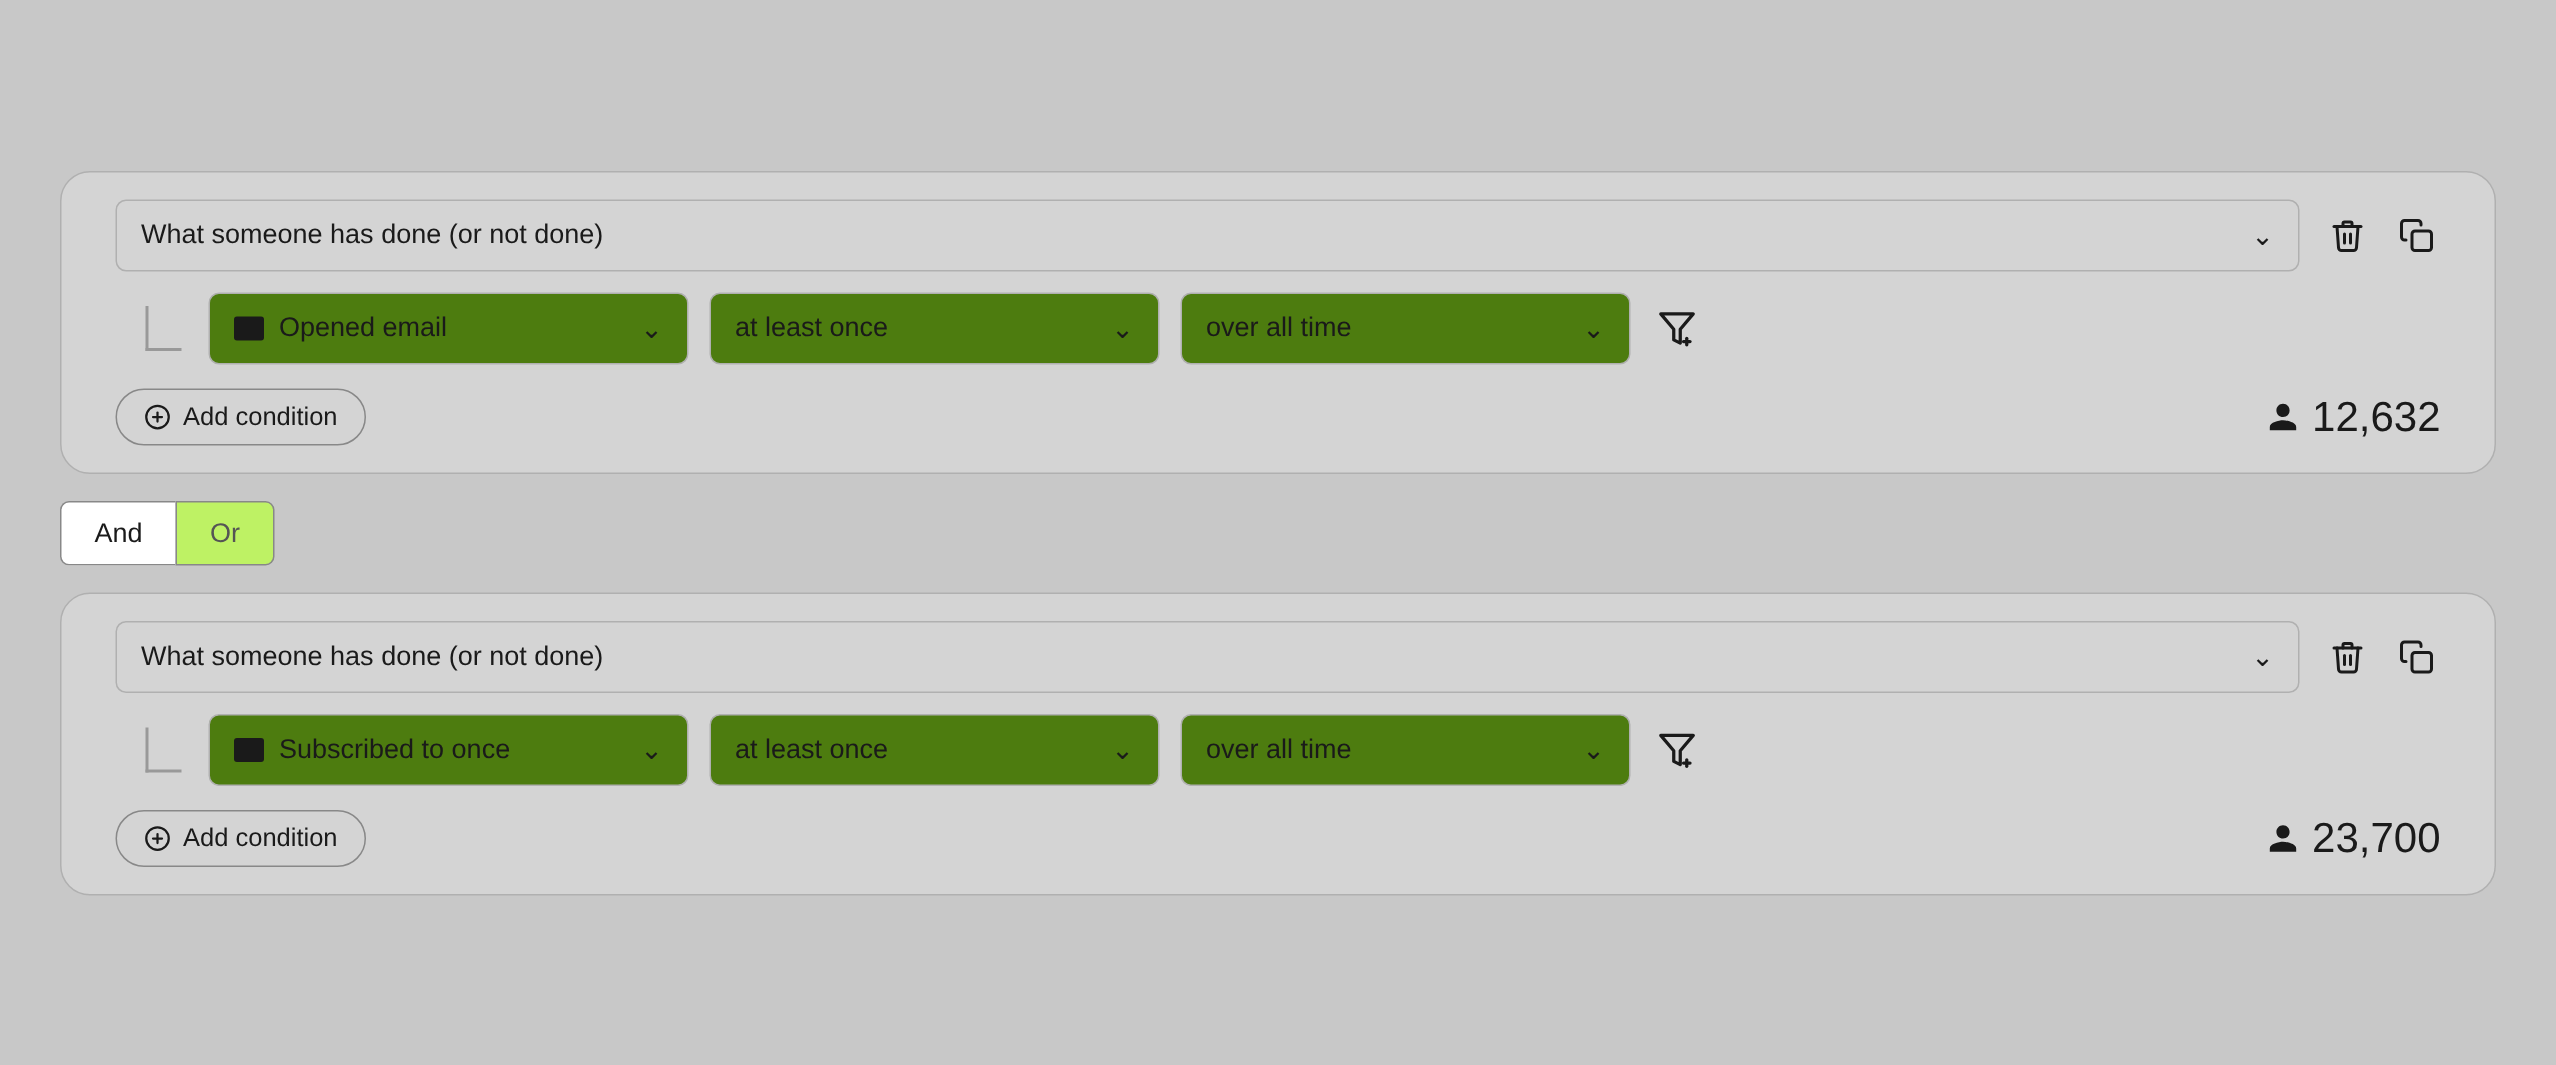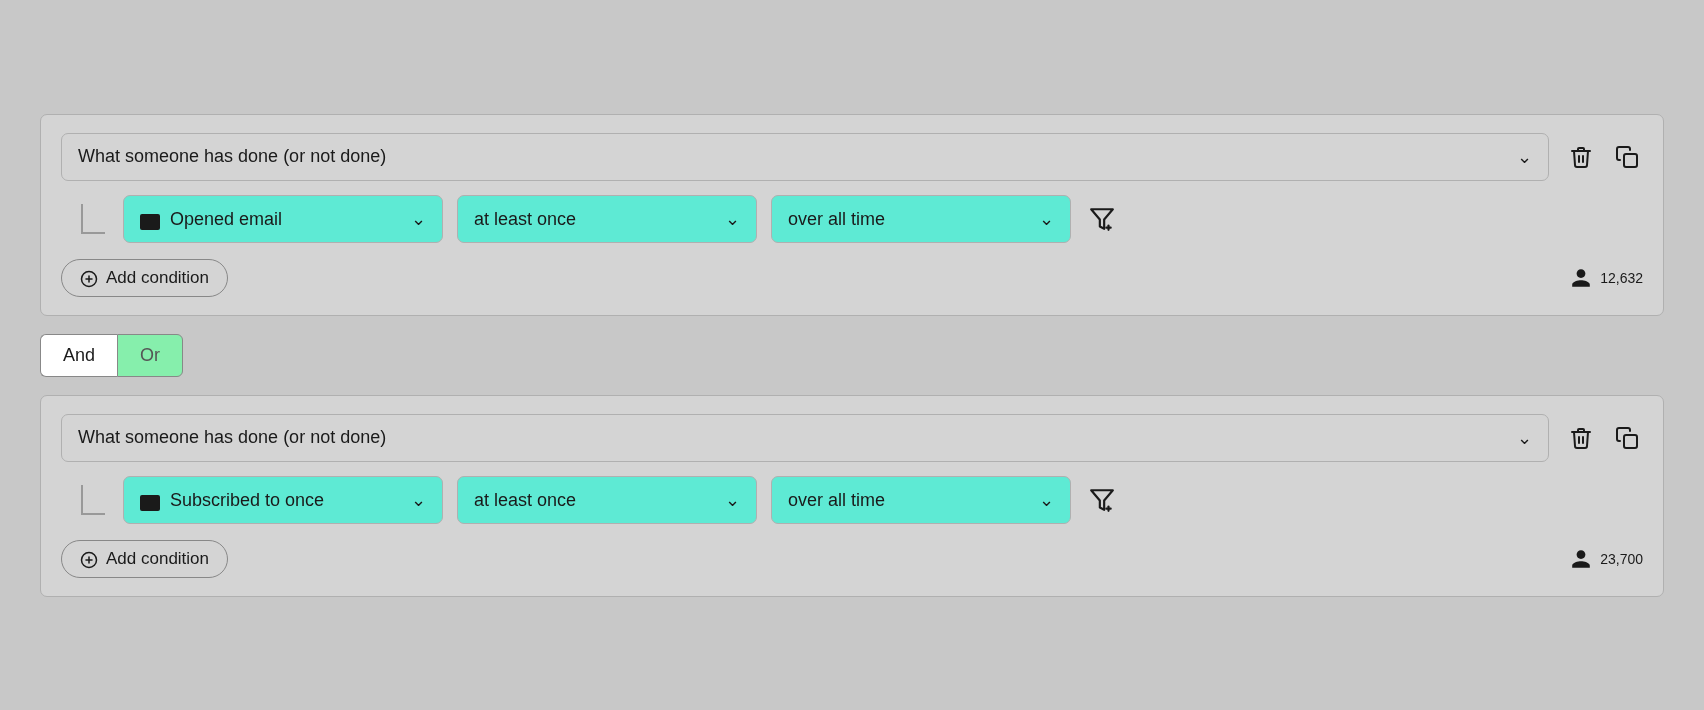--- a/index.html
+++ b/index.html
@@ -16,22 +16,22 @@
       display: flex;
       flex-direction: column;
       justify-content: center;
       padding: 20px 40px;
       gap: 0;
     }
 
     .condition-block {
       background-color: #d4d4d4;
       border: 1.5px solid #b0b0b0;
-      border-radius: 7px;
-      padding: 18px 20px;
+      border-radius: 20px;
+      padding: 18px 36px;
       position: relative;
     }
 
     .condition-header {
       display: flex;
       align-items: center;
       justify-content: space-between;
       margin-bottom: 14px;
     }
 
@@ -80,28 +80,28 @@
       width: 24px;
       height: 30px;
       border-left: 2px solid #999;
       border-bottom: 2px solid #999;
       margin-right: 4px;
       flex-shrink: 0;
       margin-left: -10px;
     }
 
     .dropdown {
-      background: #5eead4;
+      background: #4d7c0f;
       border: 1.5px solid #b0b0b0;
       border-radius: 7px;
       padding: 12px 16px;
       font-size: 18px;
       color: #1a1a1a;
       display: flex;
-      align-items: flex-end;
+      align-items: center;
       gap: 10px;
       cursor: pointer;
       white-space: nowrap;
     }
 
     .dropdown-event {
       min-width: 320px;
     }
 
     .dropdown-frequency {
@@ -140,29 +140,29 @@
 
     .add-condition-btn {
       background: none;
       border: 1.5px solid #888;
       border-radius: 20px;
       padding: 8px 18px;
       font-size: 17px;
       color: #1a1a1a;
       cursor: pointer;
       display: flex;
-      align-items: flex-end;
+      align-items: center;
       gap: 8px;
     }
 
     .count-display {
       display: flex;
       align-items: center;
       gap: 8px;
-      font-size: 14px;
+      font-size: 28px;
       font-weight: 500;
       color: #1a1a1a;
     }
 
     .logic-row {
       display: flex;
       align-items: center;
       gap: 0;
       margin: 18px 0;
     }
@@ -177,21 +177,21 @@
     }
 
     .logic-btn.and {
       border-radius: 6px 0 0 6px;
       border-right: none;
       font-weight: 500;
     }
 
     .logic-btn.or {
       border-radius: 0 6px 6px 0;
-      background: #86efac;
+      background: #bef264;
       color: #555;
     }
   </style>
 </head>
 <body>
 
 <div class="condition-block">
   <div class="condition-header">
     <div class="condition-main-select">
       <span>What someone has done (or not done)</span>

